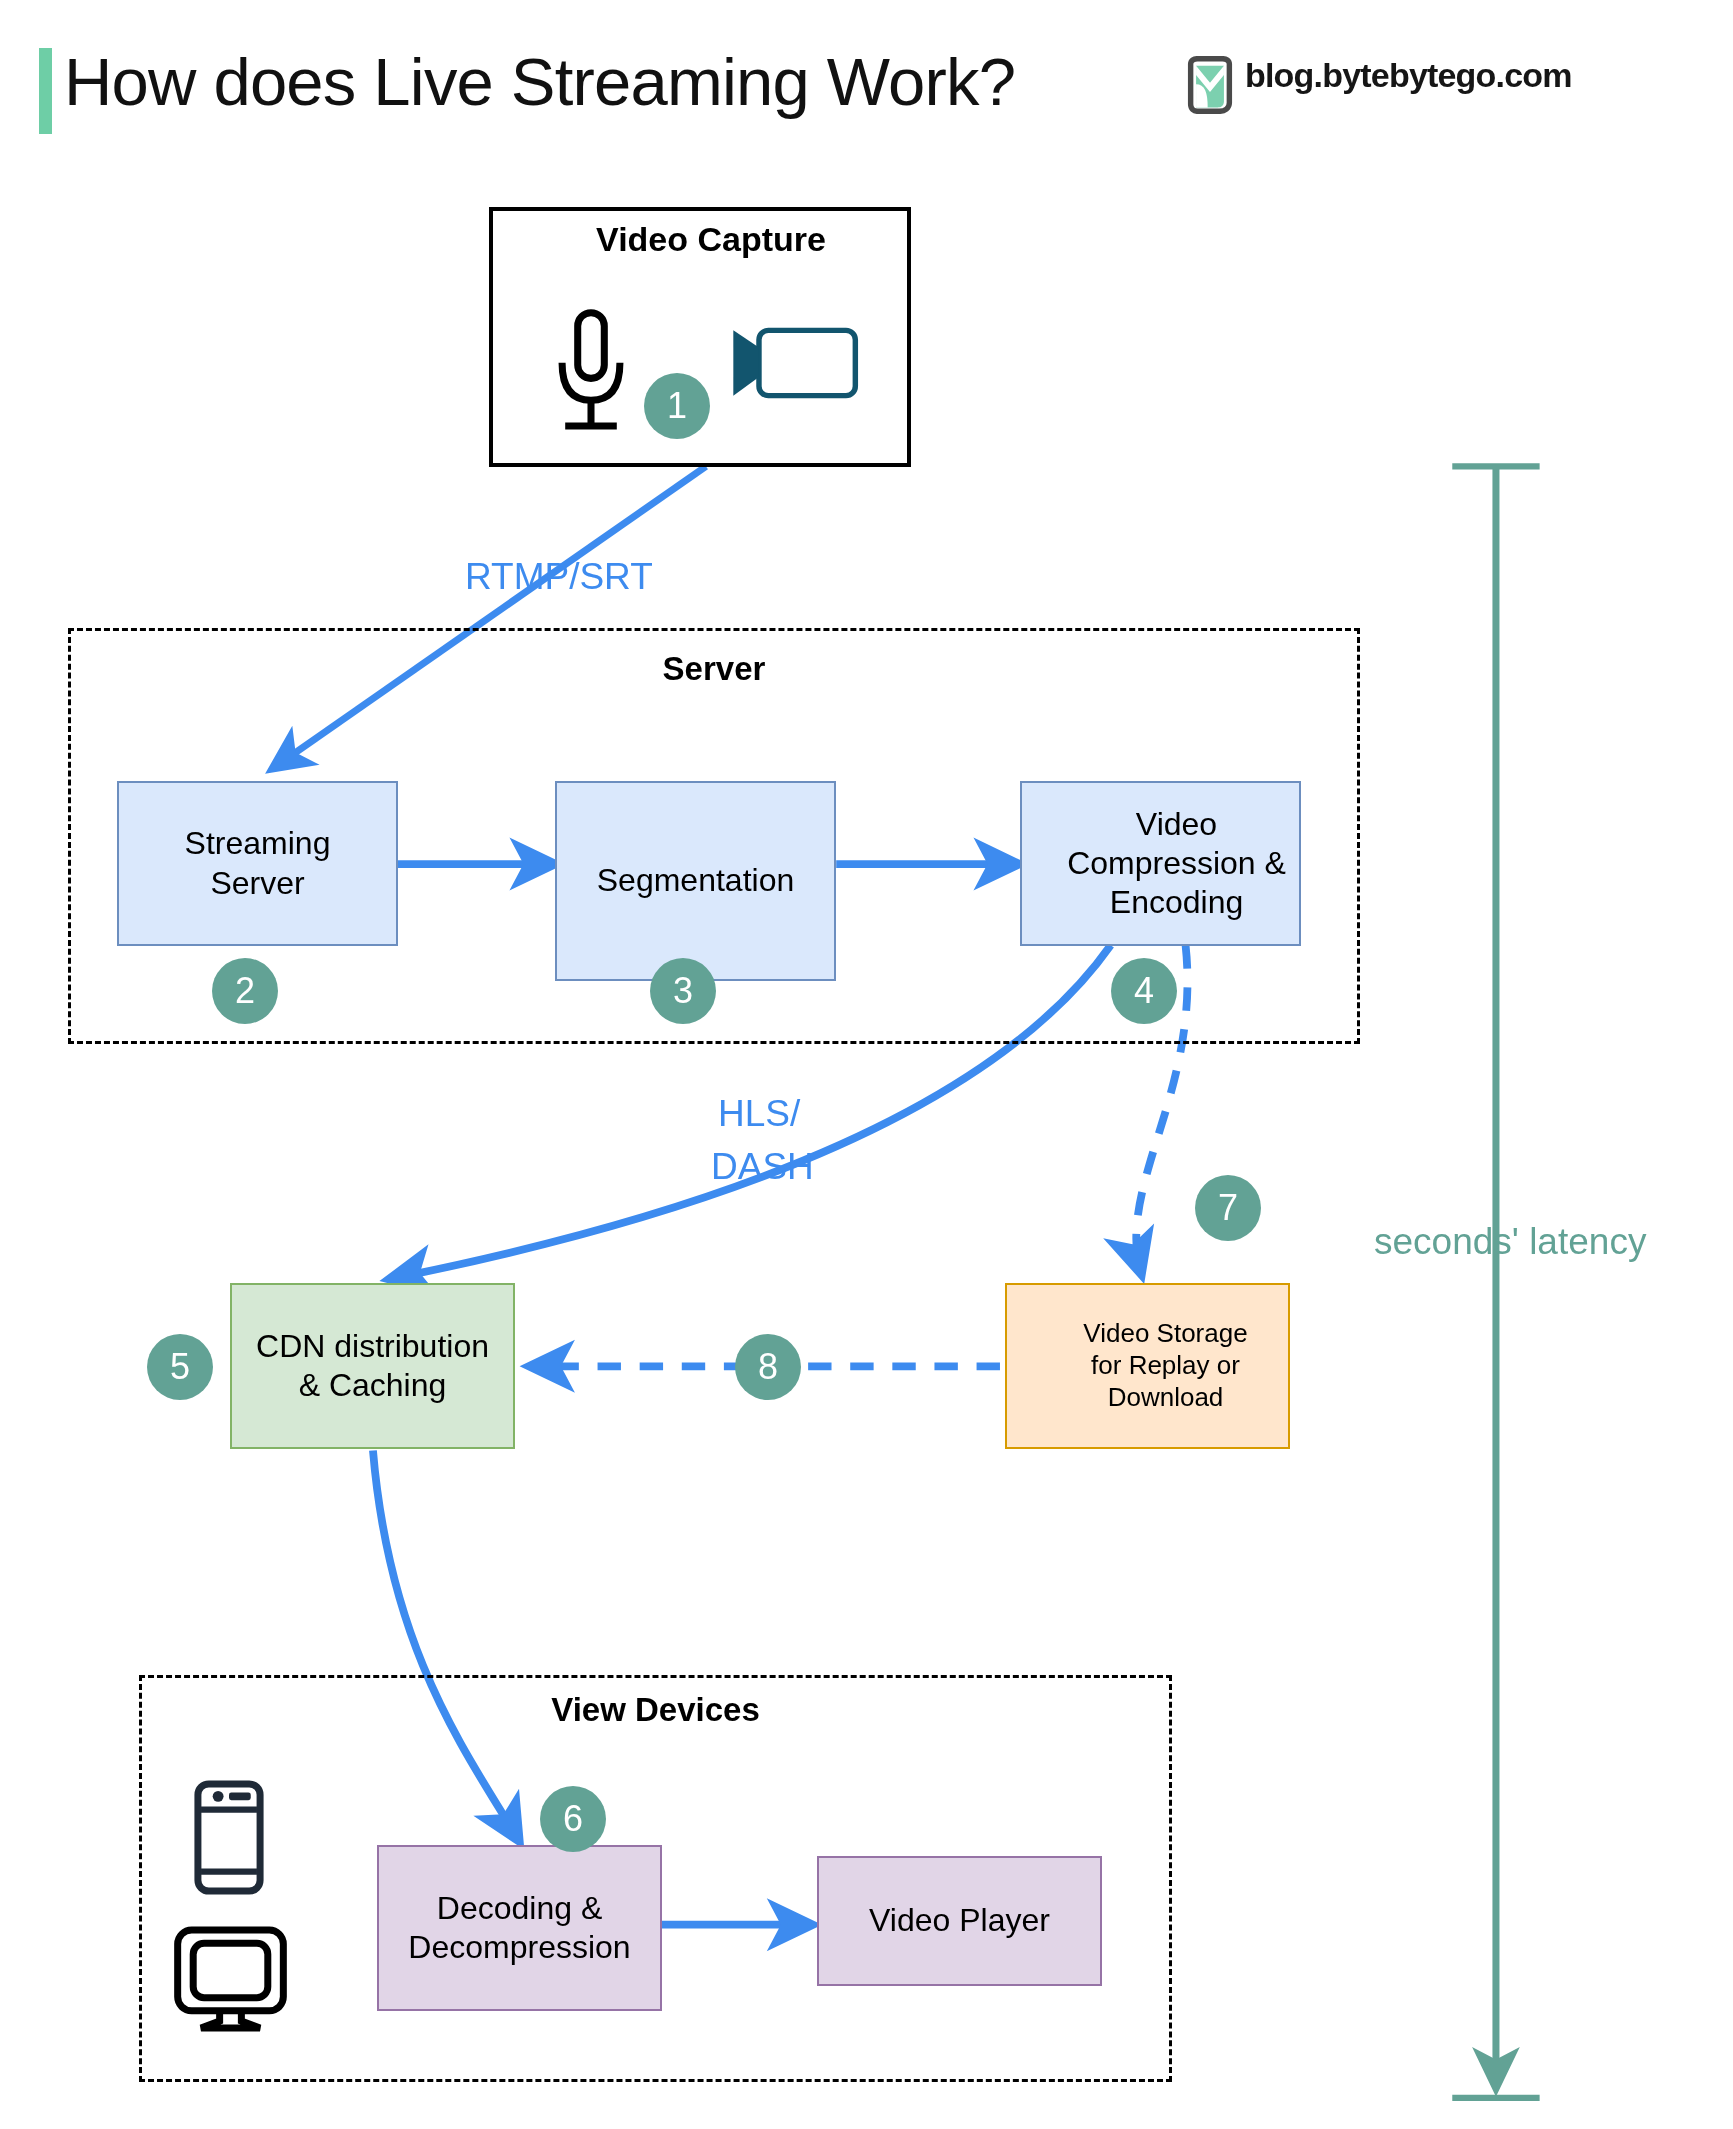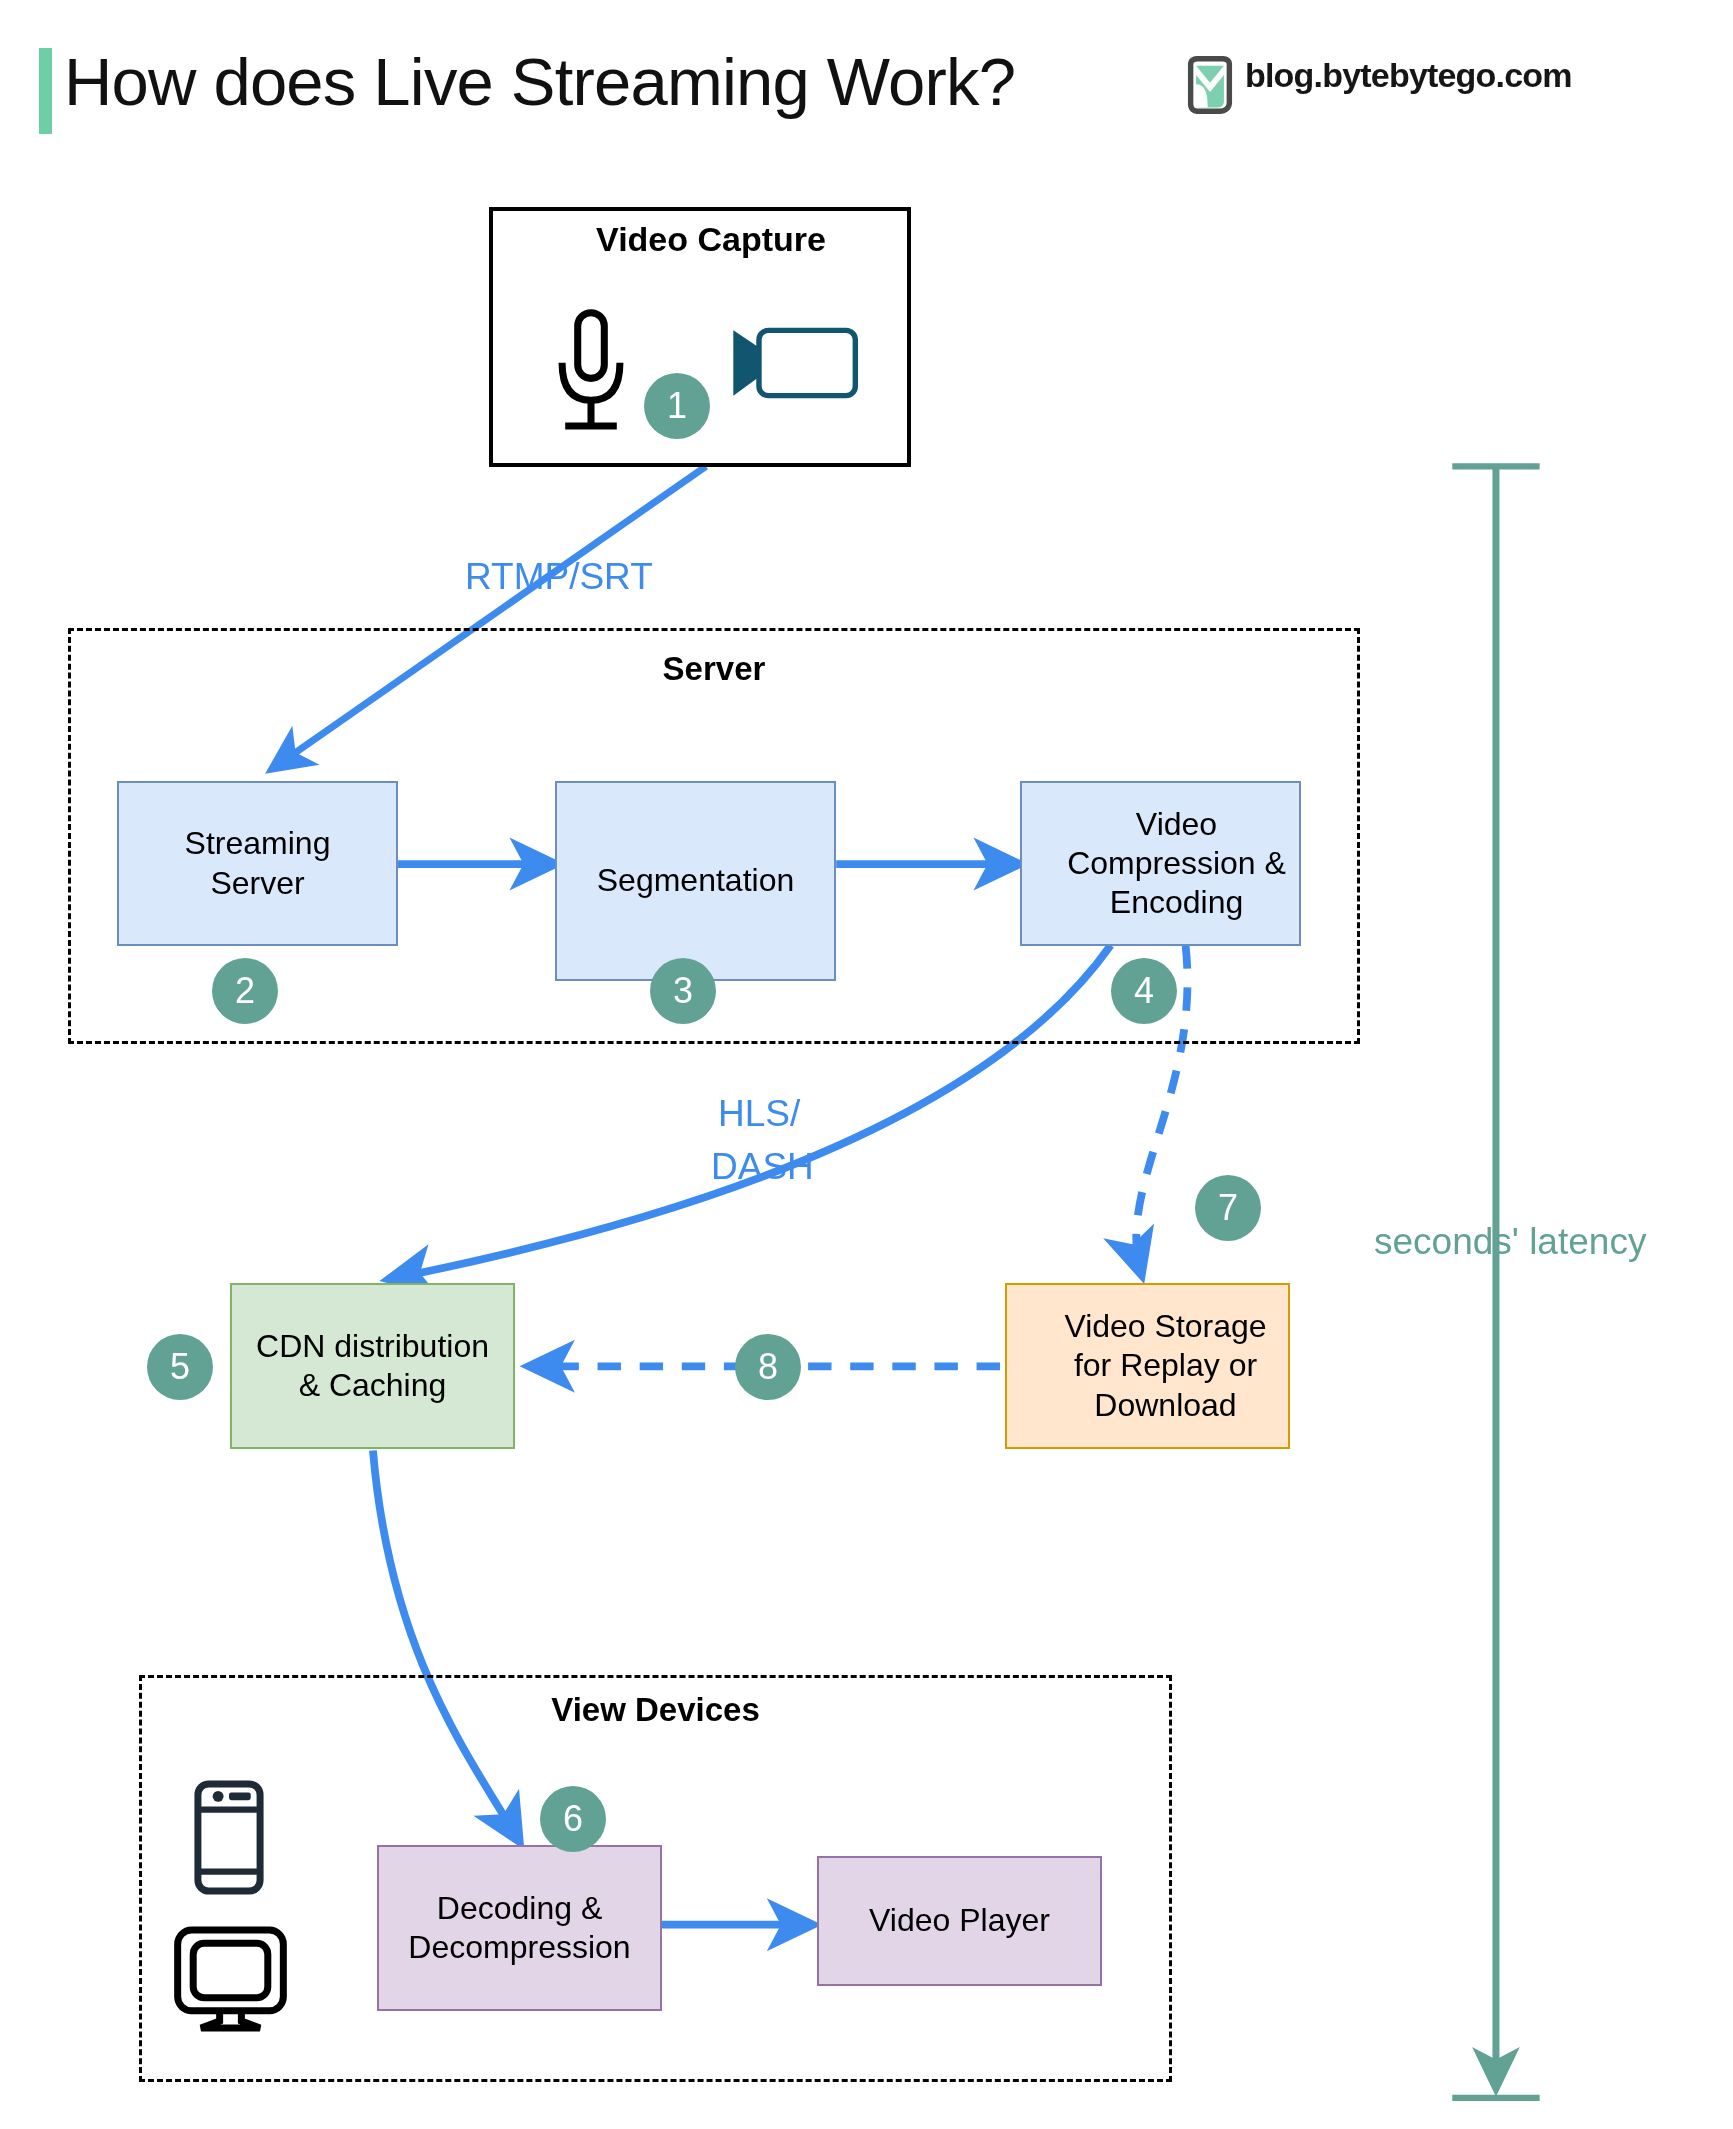--- a/index.html
+++ b/index.html
@@ -15,21 +15,21 @@
   #brand-name{font-size:34px;color:#161616;font-weight:700;letter-spacing:-0.8px;}
 
   
   .node{position:absolute;box-sizing:border-box;display:flex;align-items:center;
         justify-content:center;text-align:center;color:#000;}
   .node span{display:block;padding:0 7.8px;}
 
   .n-capture{border:4.7px solid #000;background:#fff;}
   .n-blue{background:#DAE8FC;border:2.3px solid #6C8EBF;font-size:32px;line-height:1.22;}
   .n-green{background:#D5E8D4;border:2.3px solid #82B366;font-size:32px;line-height:1.22;}
-  .n-orange{background:#FFE6CC;border:2.3px solid #D79B00;font-size:32px;line-height:1.22;padding-left:36px;}
+  .n-orange{background:#FFE6CC;border:2.3px solid #D79B00;font-size:26px;line-height:1.22;padding-left:36px;}
   .n-purple{background:#E1D5E7;border:2.3px solid #9673A6;font-size:32px;line-height:1.22;}
 
   
   .group{position:absolute;box-sizing:border-box;border:3.1px dashed #000;background:transparent;}
   .group-title{position:absolute;font-size:33px;font-weight:700;color:#000;text-align:center;}
 
   
   .box-title{position:absolute;font-size:34px;font-weight:700;color:#000;text-align:center;}
 
   

